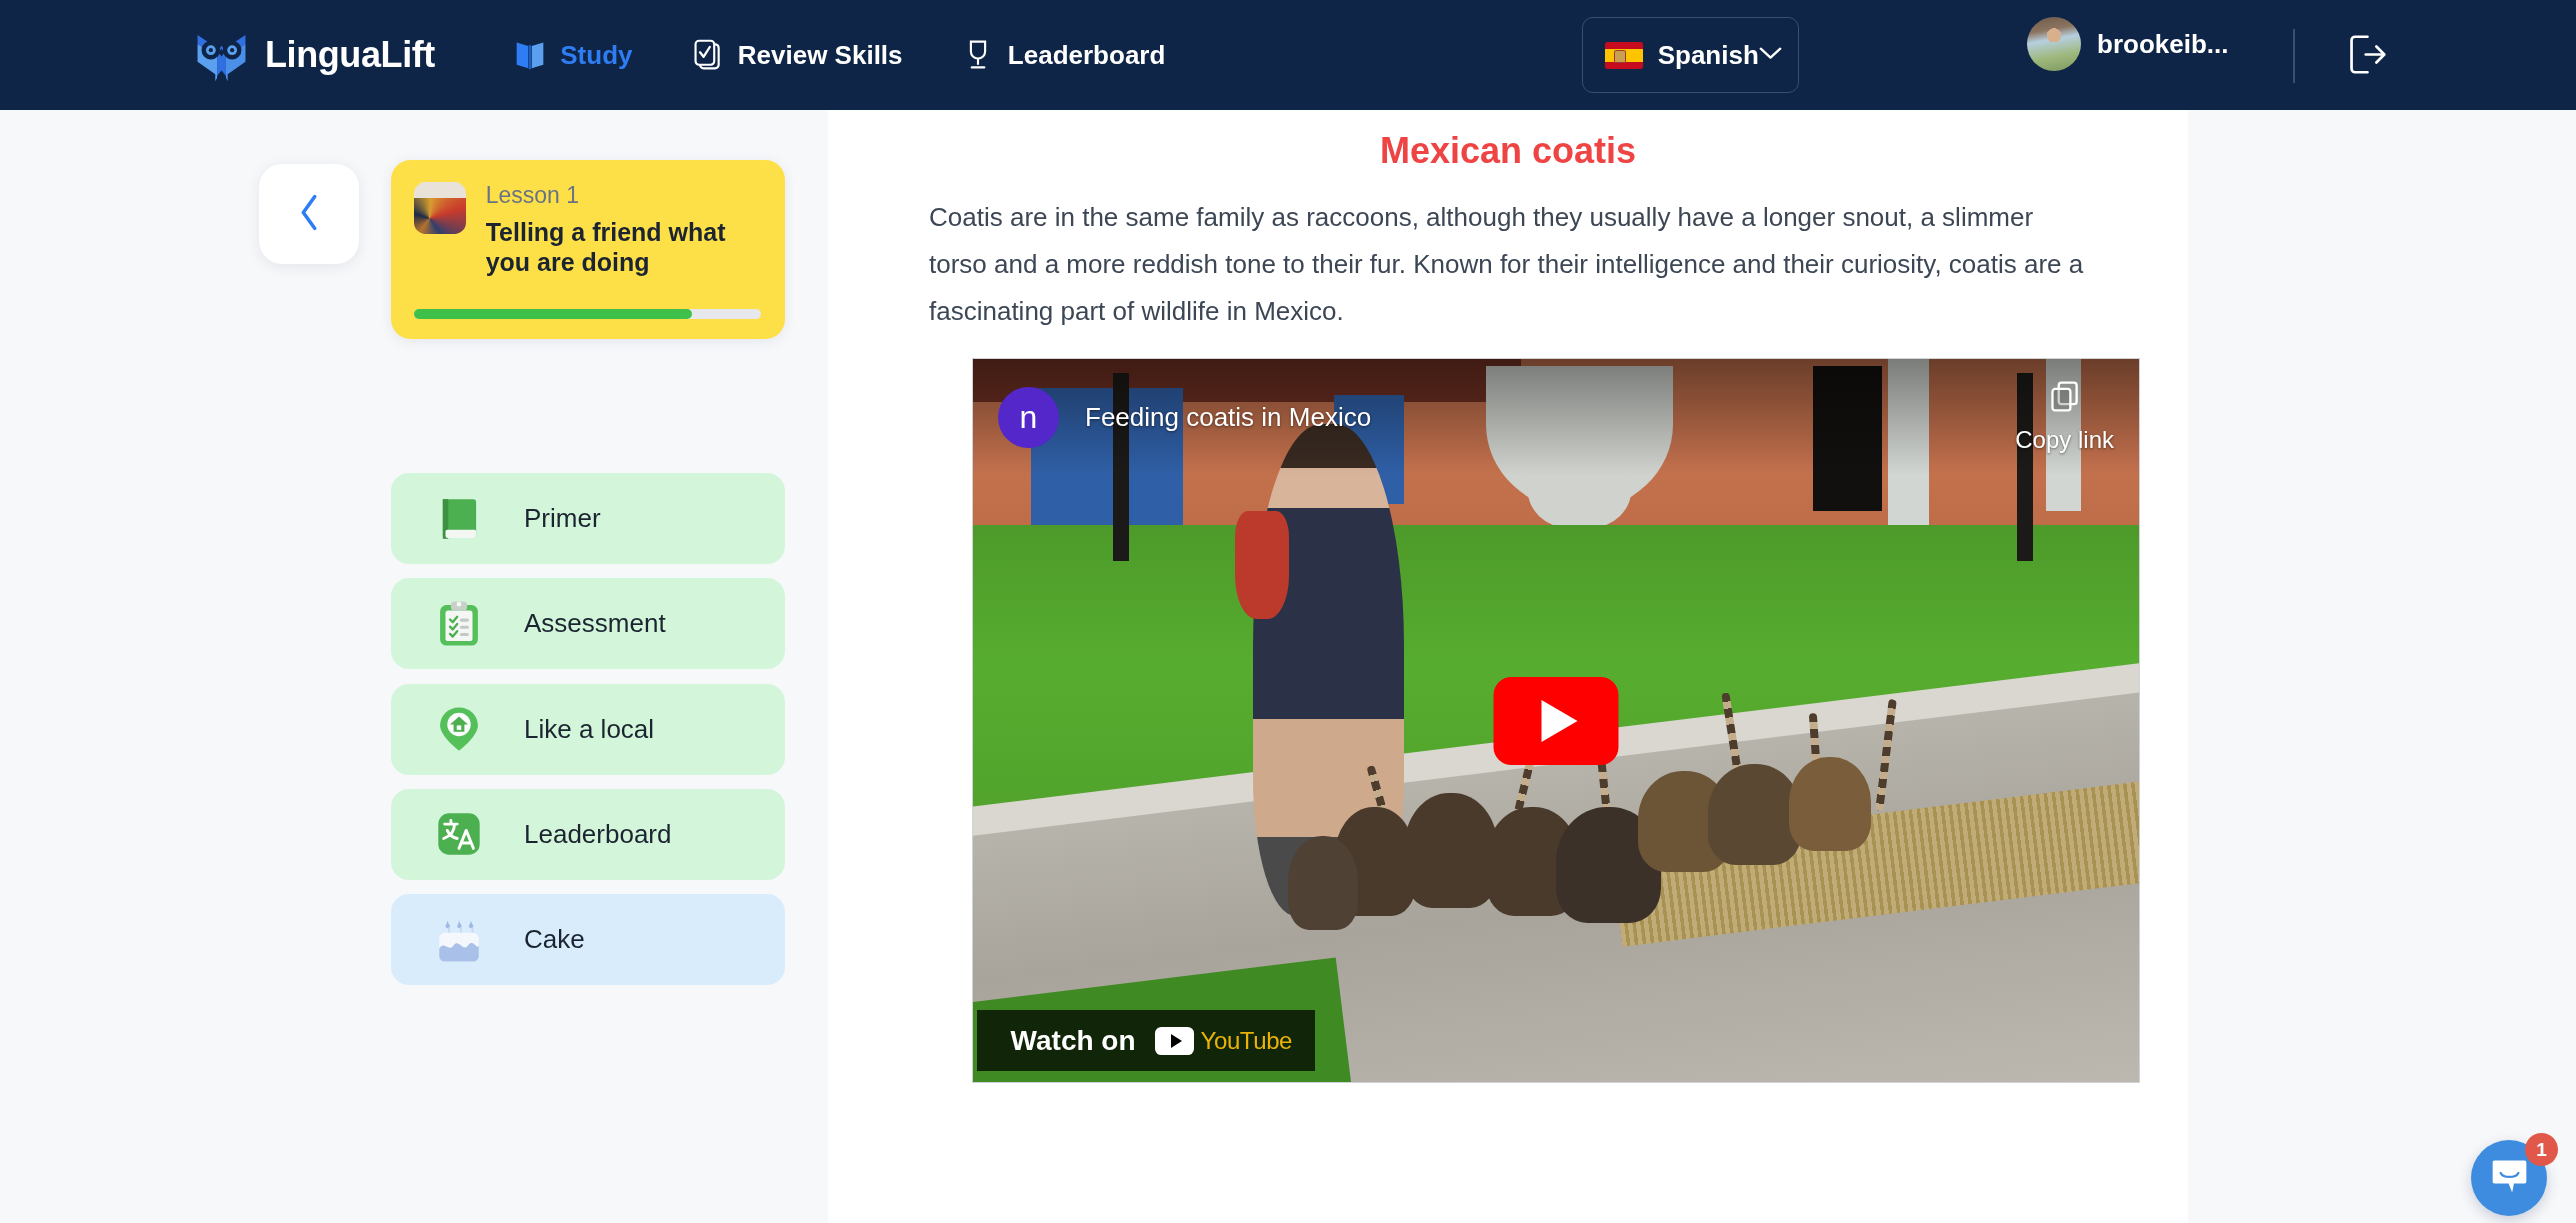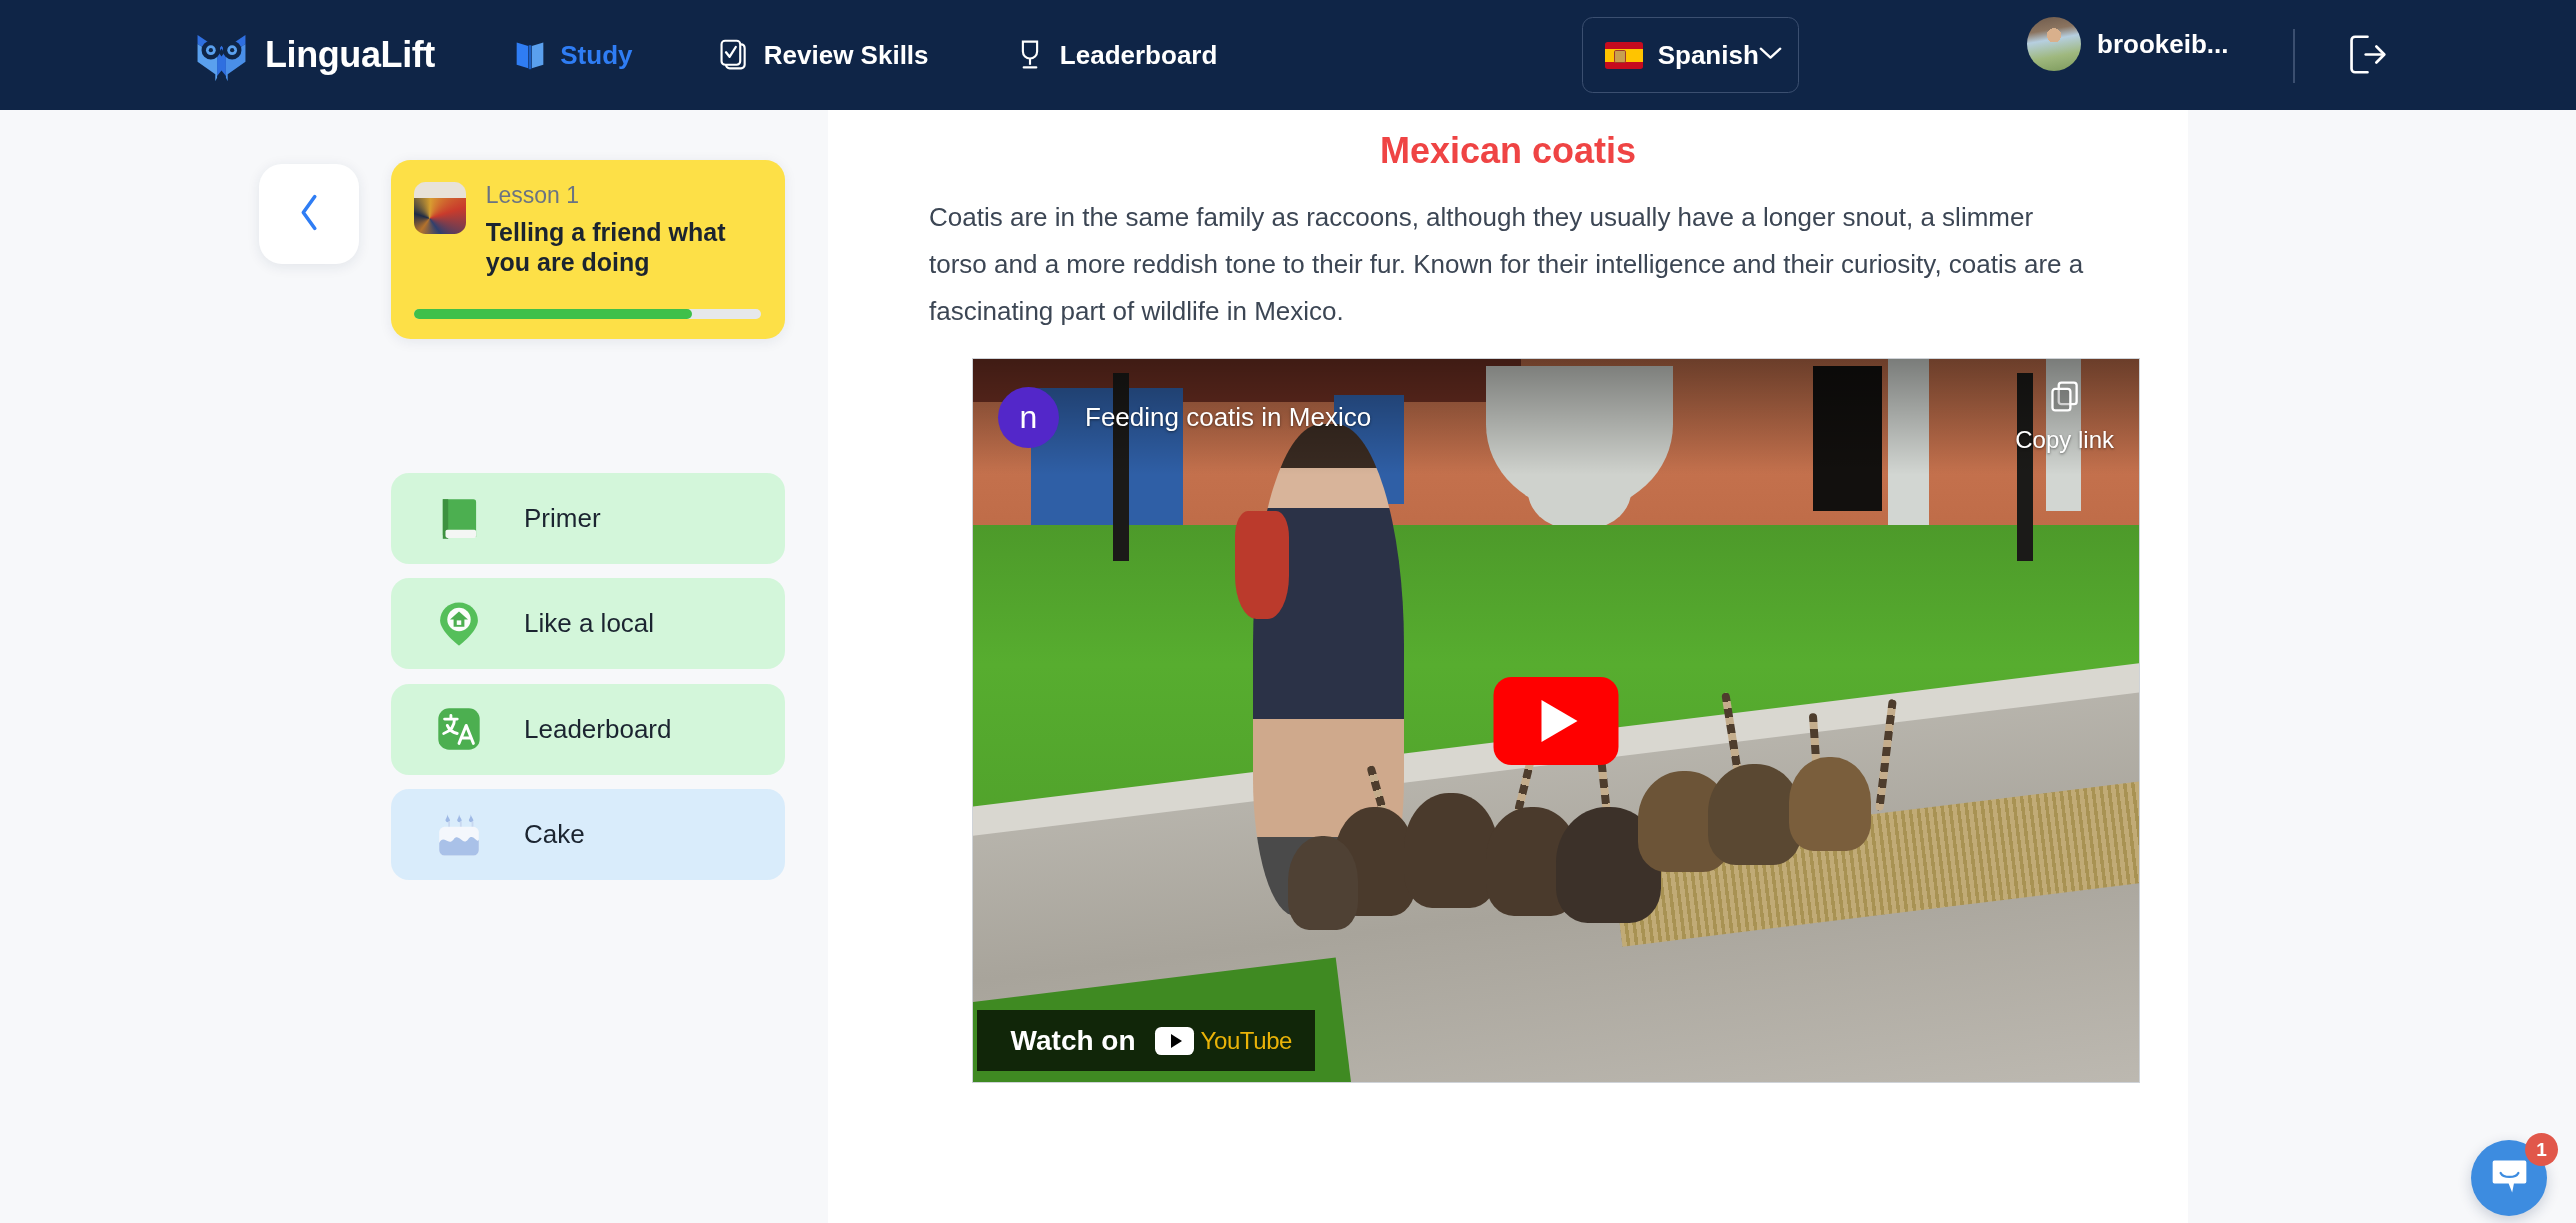--- a/index.html
+++ b/index.html
@@ -19,21 +19,21 @@
   }
   .logo-wrap {
     display: flex; align-items: center; gap: 16px;
     margin-left: 182px;
   }
   .owl-icon { width: 55px; height: 59px; display:block; }
   .logo-text {
     color: #ffffff; font-size: 36px; font-weight: 700; letter-spacing: -0.4px;
     white-space: nowrap;
   }
-  .nav { display: flex; align-items: center; margin-left: 79px; gap: 85px; }
+  .nav { display: flex; align-items: center; margin-left: 79px; gap: 59px; }
   .nav-item { display: flex; align-items: center; gap: 14.3px; cursor: pointer; }
   .nav-item .nav-label { font-size: 26px; font-weight: 700; color: #ffffff; white-space: nowrap; }
   .nav-item.active .nav-label { color: #2f7df4; }
   .nav-ico { width: 32px; height: 34px; display: block; }
 
   .lang-select {
     position: absolute; left: 1582px; top: 17px;
     width: 217px; height: 76px;
     border: 1.3px solid #3b4f70; border-radius: 10.7px;
     display: flex; align-items: center; cursor: pointer;
@@ -389,20 +389,37 @@
       <span class="menu-ico">
         <svg width="54" height="54" viewBox="0 0 60 60">
           <path d="M12 8 H46 A3 3 0 0 1 49 11 V50 H15 A3 3 0 0 1 12 47 Z" fill="#4caf50"></path>
           <path d="M12 8 H18 V52 H12 Z" fill="#3d9140"></path>
           <rect x="15" y="42" width="34" height="9" rx="2" fill="#f4f6f4"></rect>
         </svg>
       </span>
       <span class="menu-label">Primer</span>
     </div>
 
+    <div class="menu-item">
+      <span class="menu-ico">
+        <svg width="54" height="54" viewBox="0 0 60 60">
+          <rect x="9" y="9" width="42" height="45" rx="7" fill="#55bf5a"></rect>
+          <rect x="15" y="15" width="30" height="34" rx="3" fill="#f5f7f5"></rect>
+          <rect x="21" y="5" width="18" height="10" rx="4" fill="#c9d0ca"></rect>
+          <circle cx="30" cy="8" r="2.6" fill="#f5f7f5"></circle>
+          <path d="M20 25 l3 3 l5 -6" fill="none" stroke="#4caf50" stroke-width="2.6" stroke-linecap="round" stroke-linejoin="round"></path>
+          <path d="M20 33 l3 3 l5 -6" fill="none" stroke="#4caf50" stroke-width="2.6" stroke-linecap="round" stroke-linejoin="round"></path>
+          <path d="M20 41 l3 3 l5 -6" fill="none" stroke="#4caf50" stroke-width="2.6" stroke-linecap="round" stroke-linejoin="round"></path>
+          <rect x="31" y="24" width="10" height="3.4" rx="1.7" fill="#c3c9c4"></rect>
+          <rect x="31" y="32" width="10" height="3.4" rx="1.7" fill="#c3c9c4"></rect>
+          <rect x="31" y="40" width="10" height="3.4" rx="1.7" fill="#c3c9c4"></rect>
+        </svg>
+      </span>
+      <span class="menu-label">Assessment</span>
+    </div>
 
     <div class="menu-item">
       <span class="menu-ico">
         <svg width="54" height="54" viewBox="0 0 60 60">
           <path d="M30 6 C18 6 9 15 9 26 C9 38 30 54 30 54 C30 54 51 38 51 26 C51 15 42 6 30 6 Z" fill="#55bf5a"></path>
           <circle cx="30" cy="25" r="13" fill="#fbfdfb"></circle>
           <path d="M30 16 L40 25 H36 V33 H24 V25 H20 Z" fill="#4caf50"></path>
           <rect x="27.5" y="26" width="5" height="5" fill="#fbfdfb"></rect>
         </svg>
       </span>

